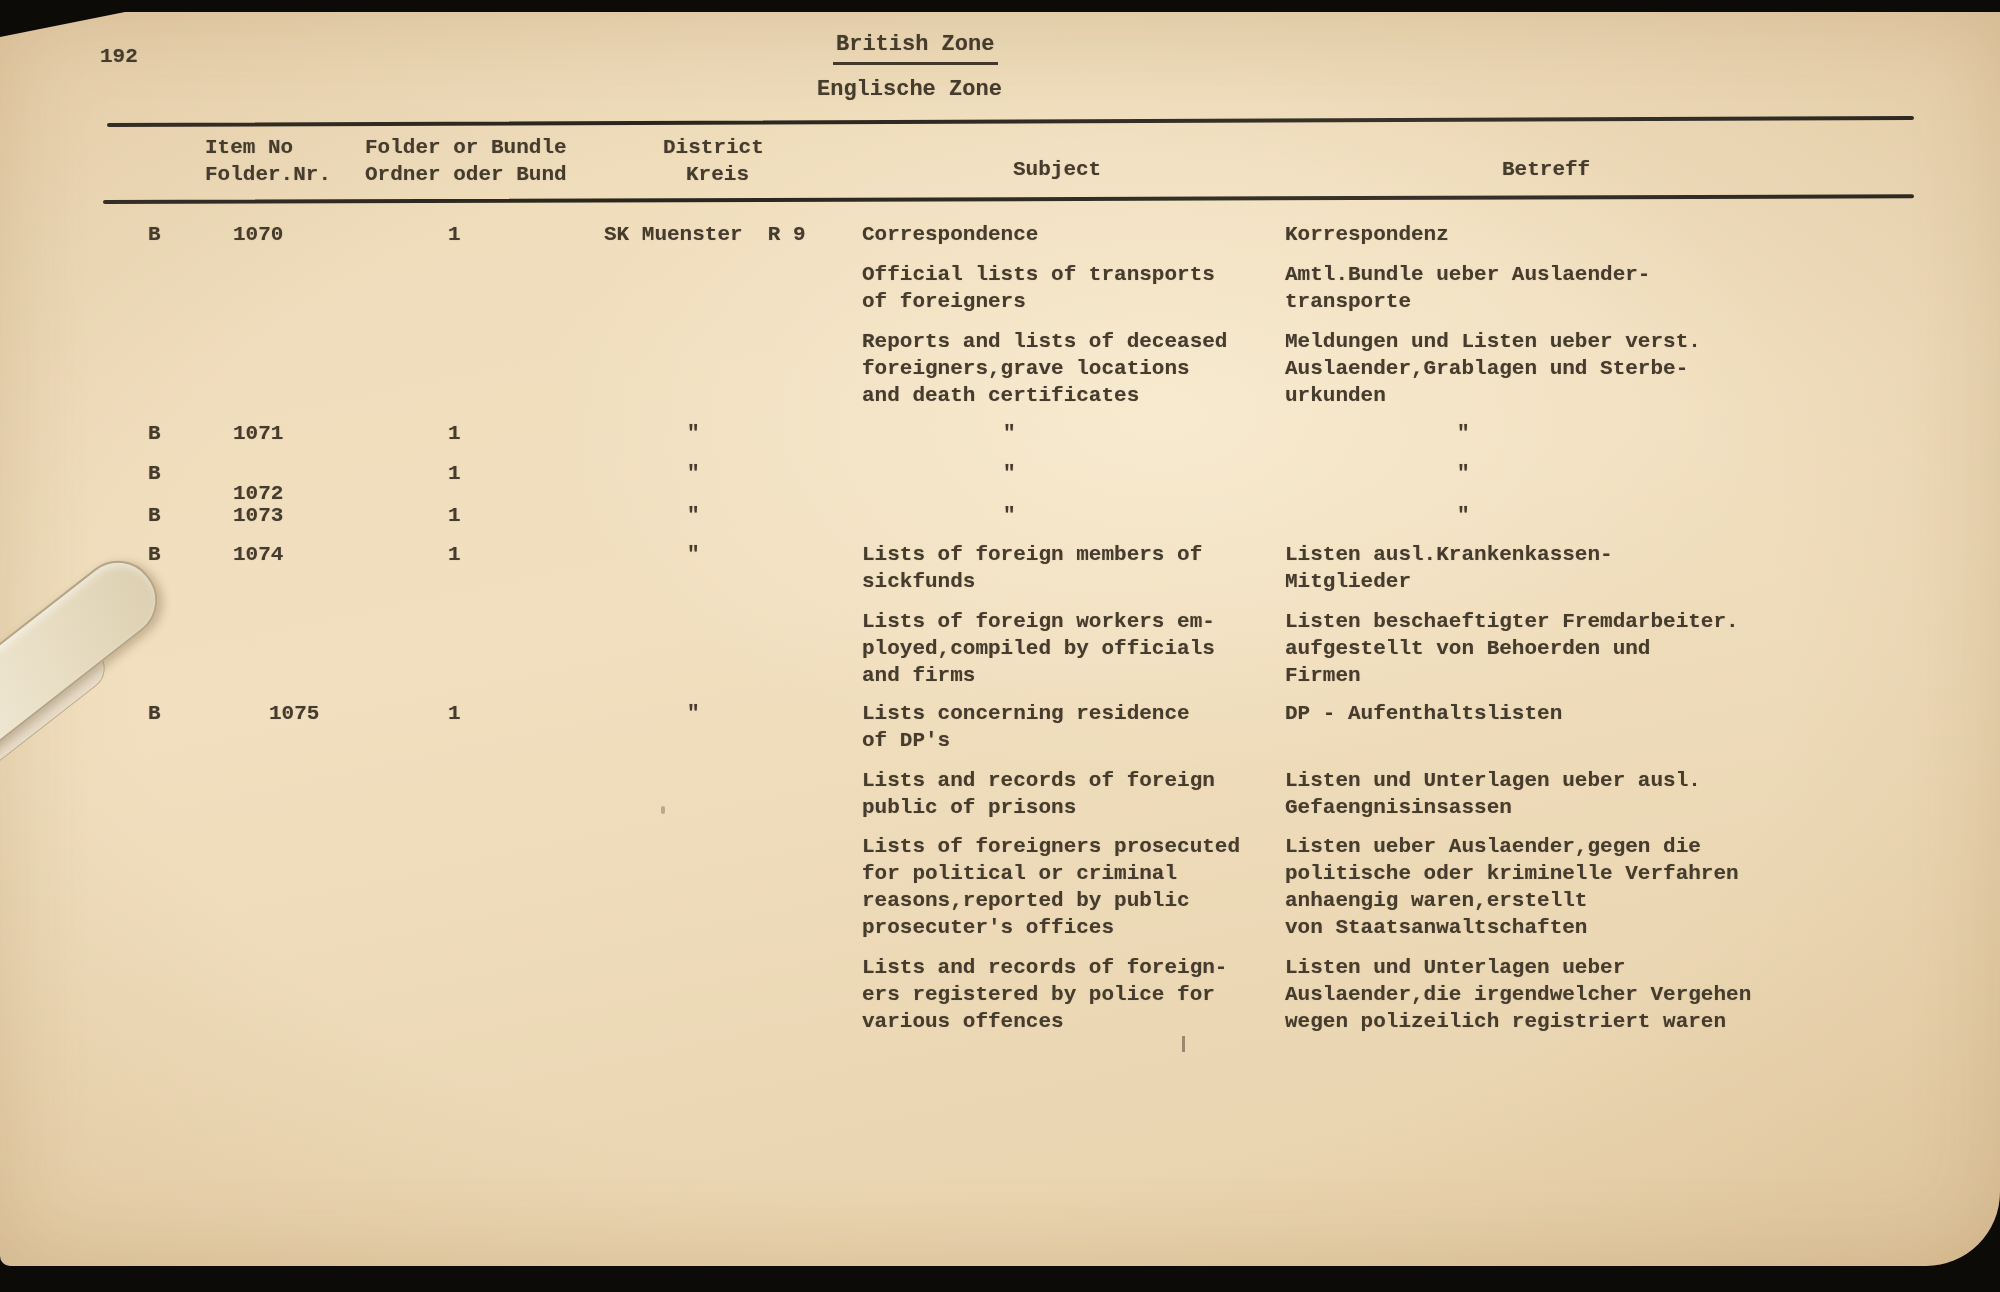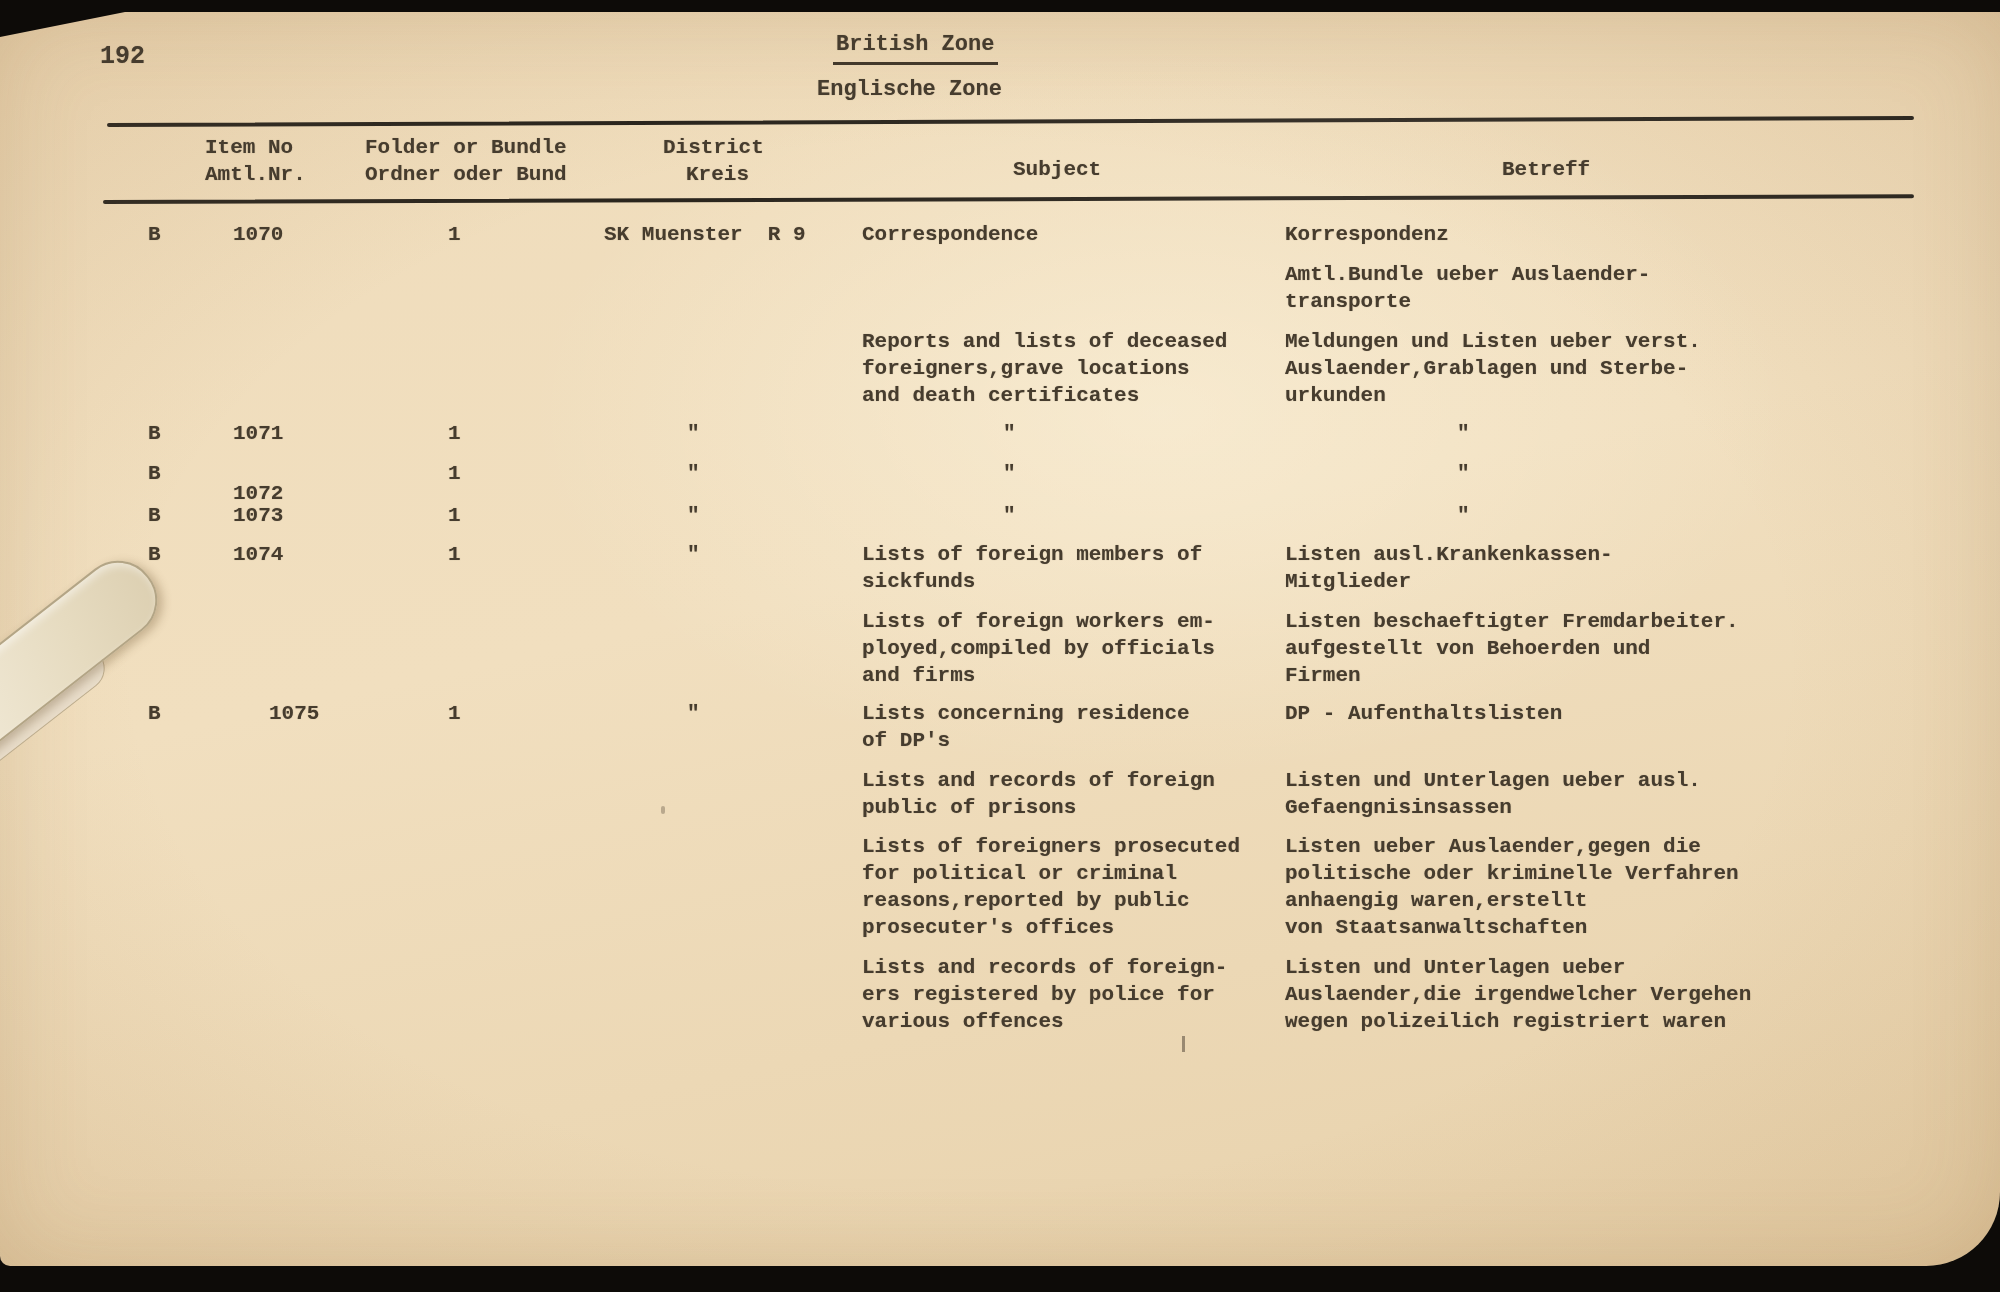--- a/index.html
+++ b/index.html
@@ -28,21 +28,21 @@
   .t{
     position:absolute;
     white-space:pre;
     line-height:27px;
     font-size:21px;
     font-weight:700;
     color:#463c2e;
     text-shadow:0 0 1px rgba(70,60,46,.38);
     letter-spacing:0;
   }
-  .pagenum{font-size:25px;}
+  .pagenum{font-size:21px;}
   .title{font-size:22px;}
   .title-underline{
     display:inline-block;
     padding:0 4px 4px 3px;
     border-bottom:3.5px solid #43392b;
   }
   .rule{
     position:absolute;height:4px;
     background:linear-gradient(90deg,#352e24,#2a251d 30%,#38322a 70%,#2e2921);
     transform-origin:left center;
@@ -75,34 +75,36 @@
 <div class="content">
 
   <div class="t pagenum" style="left:100px;top:43px;">192</div>
   <div class="t title" style="left:833px;top:31px;"><span class="title-underline">British Zone</span></div>
   <div class="t title" style="left:817px;top:76px;">Englische Zone</div>
 
   <div class="rule" style="left:107px;top:123px;width:1807px;transform:rotate(-0.22deg);"></div>
   <div class="rule" style="left:103px;top:200px;width:1811px;transform:rotate(-0.18deg);"></div>
 
   <div class="t" style="left:205px;top:134px;">Item No
-Amtl.Nr.</div>
+Folder.Nr.</div>
   <div class="t" style="left:365px;top:134px;">Folder or Bundle
 Ordner oder Bund</div>
   <div class="t" style="left:663px;top:134px;">District</div>
   <div class="t" style="left:686px;top:161px;">Kreis</div>
   <div class="t" style="left:1013px;top:156px;">Subject</div>
   <div class="t" style="left:1502px;top:156px;">Betreff</div>
 
   <div class="t" style="left:148px;top:221px;">B</div>
   <div class="t" style="left:233px;top:221px;">1070</div>
   <div class="t" style="left:448px;top:221px;">1</div>
   <div class="t" style="left:604px;top:221px;">SK Muenster  R 9</div>
   <div class="t" style="left:862px;top:221px;">Correspondence</div>
   <div class="t" style="left:1285px;top:221px;">Korrespondenz</div>
+  <div class="t" style="left:862px;top:261px;">Official lists of transports
+of foreigners</div>
   <div class="t" style="left:1285px;top:261px;">Amtl.Bundle ueber Auslaender-
 transporte</div>
   <div class="t" style="left:862px;top:328px;">Reports and lists of deceased
 foreigners,grave locations
 and death certificates</div>
   <div class="t" style="left:1285px;top:328px;">Meldungen und Listen ueber verst.
 Auslaender,Grablagen und Sterbe-
 urkunden</div>
 
   <div class="t" style="left:148px;top:420px;">B</div>

